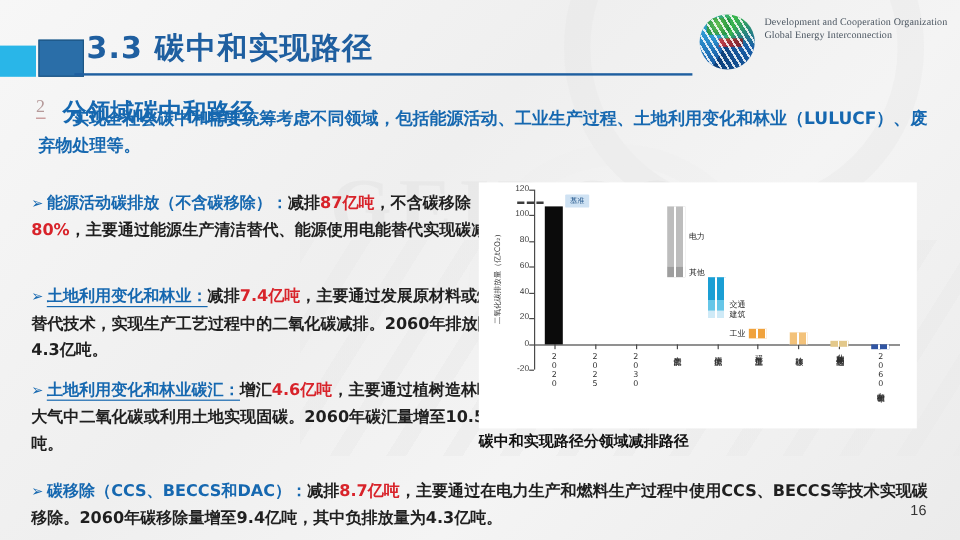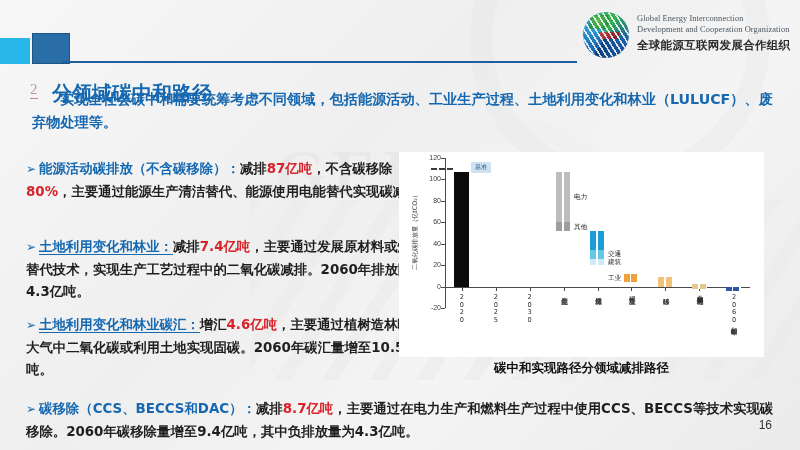--- a/index.html
+++ b/index.html
@@ -171,49 +171,49 @@
     position:absolute; left:32px; top:16px; width:22px; height:0;
     border-top:2.5px dashed #3c3c3c;
   }
   .legend-chip {
     position:absolute; left:72px; top:10px; padding:1px 4px;
     background:#cfe2f3; color:#1a4f86; font-size:6px;
     font-family:"DejaVu Sans",sans-serif; border-radius:1px;
   }
   .chart-cap {
     position:absolute; left:399px; top:360px; width:365px;
-    text-align:center; font-size:12.5px; font-weight:700; color:#111;
+    text-align:left; font-size:12.5px; font-weight:700; color:#111;
     font-family:"DejaVu Sans",sans-serif;
   }
 </style>
 </head>
 <body>
 
 <div class="slide">
 
   <div class="wm wm-ring"></div>
   <div class="wm wm-ring2"></div>
   <div class="wm wm-band"></div>
   <div class="wm wm-geidco">GEIDCO</div>
 
   <div class="header">
     <div class="hdr-sq-cyan"></div>
     <div class="hdr-sq-blue"></div>
+    <div class="hdr-title">3.3 碳中和实现路径</div>
     <div class="hdr-rule"></div>
 
     <div class="logo-wrap">
       <div class="logo-globe">
         <span class="grn"></span>
           <span class="red"></span>
       </div>
       <div class="logo-en">
+        <div>Development and Cooperation Organization</div>
         <div>Global Energy Interconnection</div>
-        <div>Development and Cooperation Organization</div>
       </div>
-      <div class="logo-cn">全球能源互联网发展合作组织</div>
     </div>
   </div>
 
   <div class="sec-num"><u>2</u></div>
   <div class="sec-title">分领域碳中和路径</div>
   <div class="para">实现全社会碳中和需要统筹考虑不同领域，包括能源活动、工业生产过程、土地利用变化和林业（LULUCF）、废弃物处理等。</div>
 
   <div class="bullet b1">
     <span class="arw">➢</span><span class="lead">能源活动碳排放（不含碳移除）：</span><span class="txt">减排</span><span class="hot">87亿吨</span><span class="txt">，不含碳移除</span><span class="hot">80%</span><span class="txt">，主要通过能源生产清洁替代、能源使用电能替代实现碳减排。</span>
   </div>

